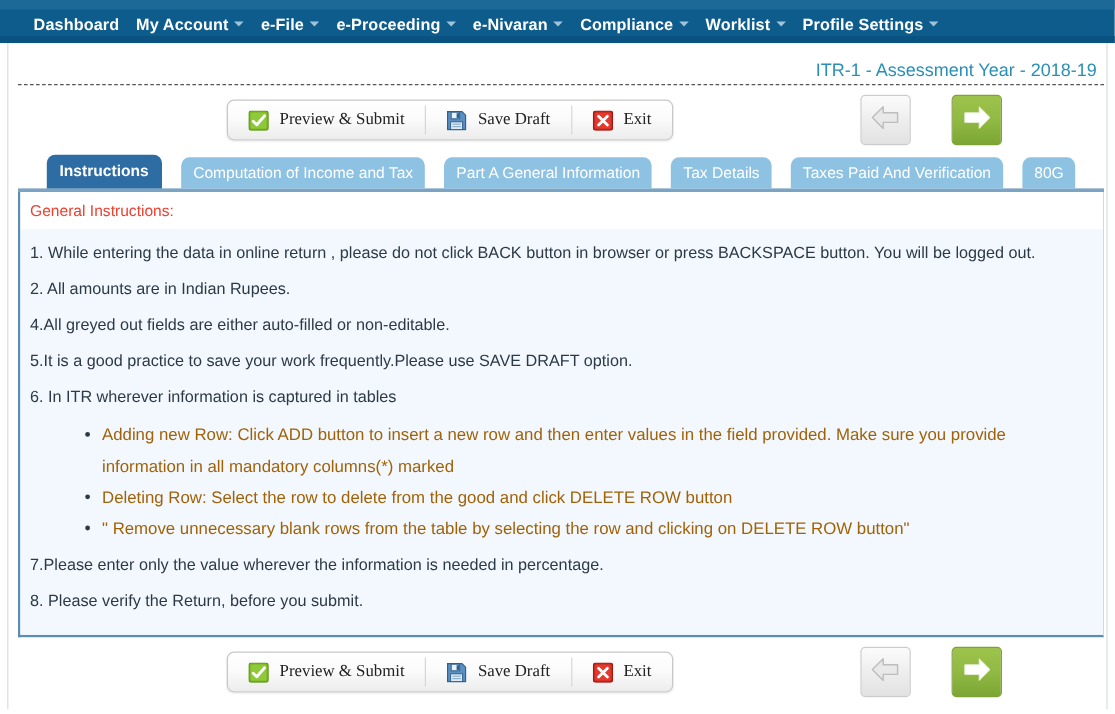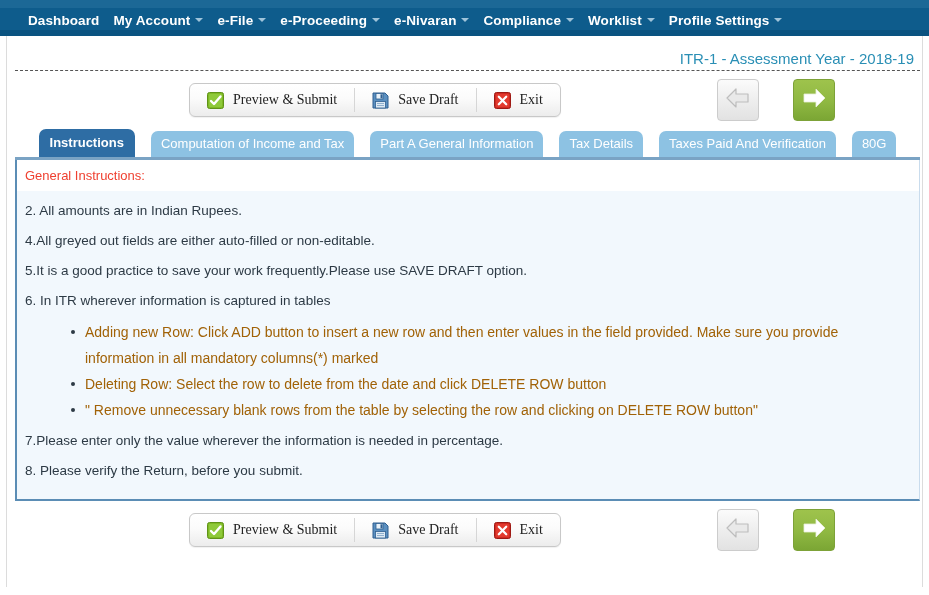--- a/index.html
+++ b/index.html
@@ -349,28 +349,29 @@
           <div class="tab">Taxes Paid And Verification</div>
           <div class="tab">80G</div>
         </div>
   </div>
   <div class="tabs-rule"></div>
 
   <div class="panel">
     <div class="gen-head">General Instructions:</div>
     <div class="instr-body">
       <div id="instr-items">
+            <div class="instr-line">1. While entering the data in online return , please do not click BACK button in browser or press BACKSPACE button. You will be logged out.</div>
             <div class="instr-line">2. All amounts are in Indian Rupees.</div>
             <div class="instr-line">4.All greyed out fields are either auto-filled or non-editable.</div>
             <div class="instr-line">5.It is a good practice to save your work frequently.Please use SAVE DRAFT option.</div>
             <div class="instr-line">6. In ITR wherever information is captured in tables</div>
           </div>
       <ul class="sub" id="instr-sub">
             <li>Adding new Row: Click ADD button to insert a new row and then enter values in the field provided. Make sure you provide information in all mandatory columns(*) marked</li>
-            <li>Deleting Row: Select the row to delete from the date and click DELETE ROW button</li>
+            <li>Deleting Row: Select the row to delete from the good and click DELETE ROW button</li>
             <li>" Remove unnecessary blank rows from the table by selecting the row and clicking on DELETE ROW button"</li>
           </ul>
       <div id="instr-after">
             <div class="instr-line">7.Please enter only the value wherever the information is needed in percentage.</div>
             <div class="instr-line">8. Please verify the Return, before you submit.</div>
           </div>
     </div>
   </div>
 
   <div class="toolbar-row bottom">

